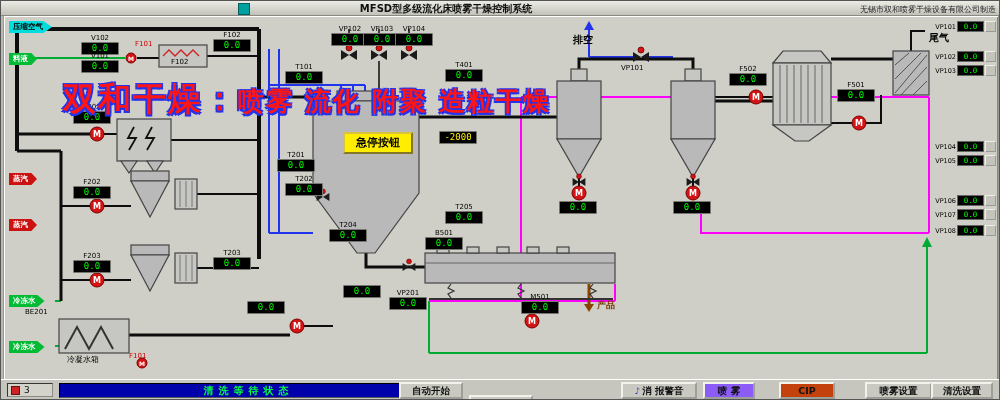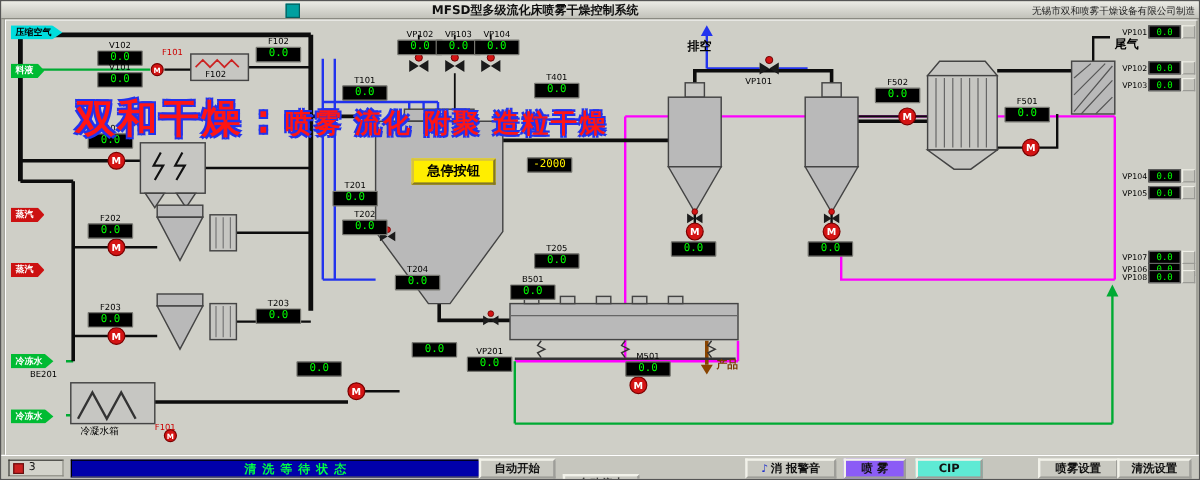--- a/index.html
+++ b/index.html
@@ -34,21 +34,21 @@
   .rrow .rbtn{width:9px;height:9px;background:#c4c4bc;border:1px outset #efefe7;}
   
   .estop{position:absolute;left:342px;top:131px;width:70px;height:22px;z-index:3;background:#ffee00;
     border:2px outset #d8c340;font-size:11px;font-weight:bold;color:#000;text-align:center;line-height:18px;
     box-sizing:border-box;cursor:pointer;}
   
   .watermark{position:absolute;left:62px;top:76px;z-index:4;white-space:nowrap;pointer-events:none;}
   .wm1,.wm2{font-weight:bold;color:#ff1515;letter-spacing:2px;
     text-shadow:1.5px 1.5px 0 #2233ee,-1.5px -1.5px 0 #2233ee,1.5px -1.5px 0 #2233ee,-1.5px 1.5px 0 #2233ee;}
   .wm1{font-size:33px;}
-  .wm2{font-size:22px;}
+  .wm2{font-size:26px;}
   
   .bottombar{position:absolute;left:0;top:378px;width:1000px;height:22px;z-index:6;background:#c6c6be;border-top:1px solid #fff;}
   .counter{position:absolute;left:6px;top:3px;width:46px;height:14px;background:#d3d3cb;border:1px inset #8a8a82;
     font-size:9px;color:#111;display:flex;align-items:center;gap:4px;padding:0 3px;box-sizing:border-box;}
   .cnt-icon{width:7px;height:7px;background:#cc2222;border:1px solid #661111;flex:0 0 auto;}
   .statusbar{position:absolute;left:58px;top:3px;width:379px;height:15px;background:#0000aa;border:1px inset #555;
     display:flex;align-items:center;justify-content:center;box-sizing:border-box;}
   .statusbar span{color:#00ff44;font-size:10px;font-weight:bold;letter-spacing:5px;}
   .hbtn{position:absolute;top:2px;height:17px;background:#c9c9c1;border:2px outset #f2f2ea;font-size:9.5px;
     font-weight:bold;color:#111;text-align:center;cursor:pointer;font-family:"DejaVu Sans",sans-serif;padding:0;line-height:13px;}
@@ -426,21 +426,21 @@
       <div class="rrow" style="left: 930px; top: 140px;">
         <span class="rlbl">VP104</span>
         <span class="rval">0.0</span>
         <span class="rbtn"></span>
       </div>
       <div class="rrow" style="left: 930px; top: 154px;">
         <span class="rlbl">VP105</span>
         <span class="rval">0.0</span>
         <span class="rbtn"></span>
       </div>
-      <div class="rrow" style="left: 930px; top: 194px; margin-top: 24px;">
+      <div class="rrow" style="left: 930px; top: 194px;">
         <span class="rlbl">VP106</span>
         <span class="rval">0.0</span>
         <span class="rbtn"></span>
       </div>
       <div class="rrow" style="left: 930px; top: 208px;">
         <span class="rlbl">VP107</span>
         <span class="rval">0.0</span>
         <span class="rbtn"></span>
       </div>
       <div class="rrow" style="left: 930px; top: 224px;">
@@ -468,19 +468,19 @@
       <span>3</span>
     </div>
     <div class="statusbar">
       <span>清洗等待状态</span>
     </div>
     <div id="btns">
         <button class="hbtn" style="left: 398px; width: 64px;">自动开始</button>
         <button class="hbtn" style="left: 468px; width: 64px; margin-top: 13px;">自动停止</button>
         <button class="hbtn" style="left: 620px; width: 76px;"><span class="alarm-ico">♪</span>消 报警音</button>
         <button class="hbtn" style="left: 702px; width: 52px; background: #8b5cf6;">喷 雾</button>
-        <button class="hbtn" style="left: 762px; width: 56px; background: #5eead4;">CIP</button>
+        <button class="hbtn" style="left: 778px; width: 56px; background: #c2410c;">CIP</button>
         <button class="hbtn" style="left: 864px; width: 67px;">喷雾设置</button>
         <button class="hbtn" style="left: 930px; width: 62px;">清洗设置</button>
       </div>
   </div>
 
 </div>
 
 </body></html>

